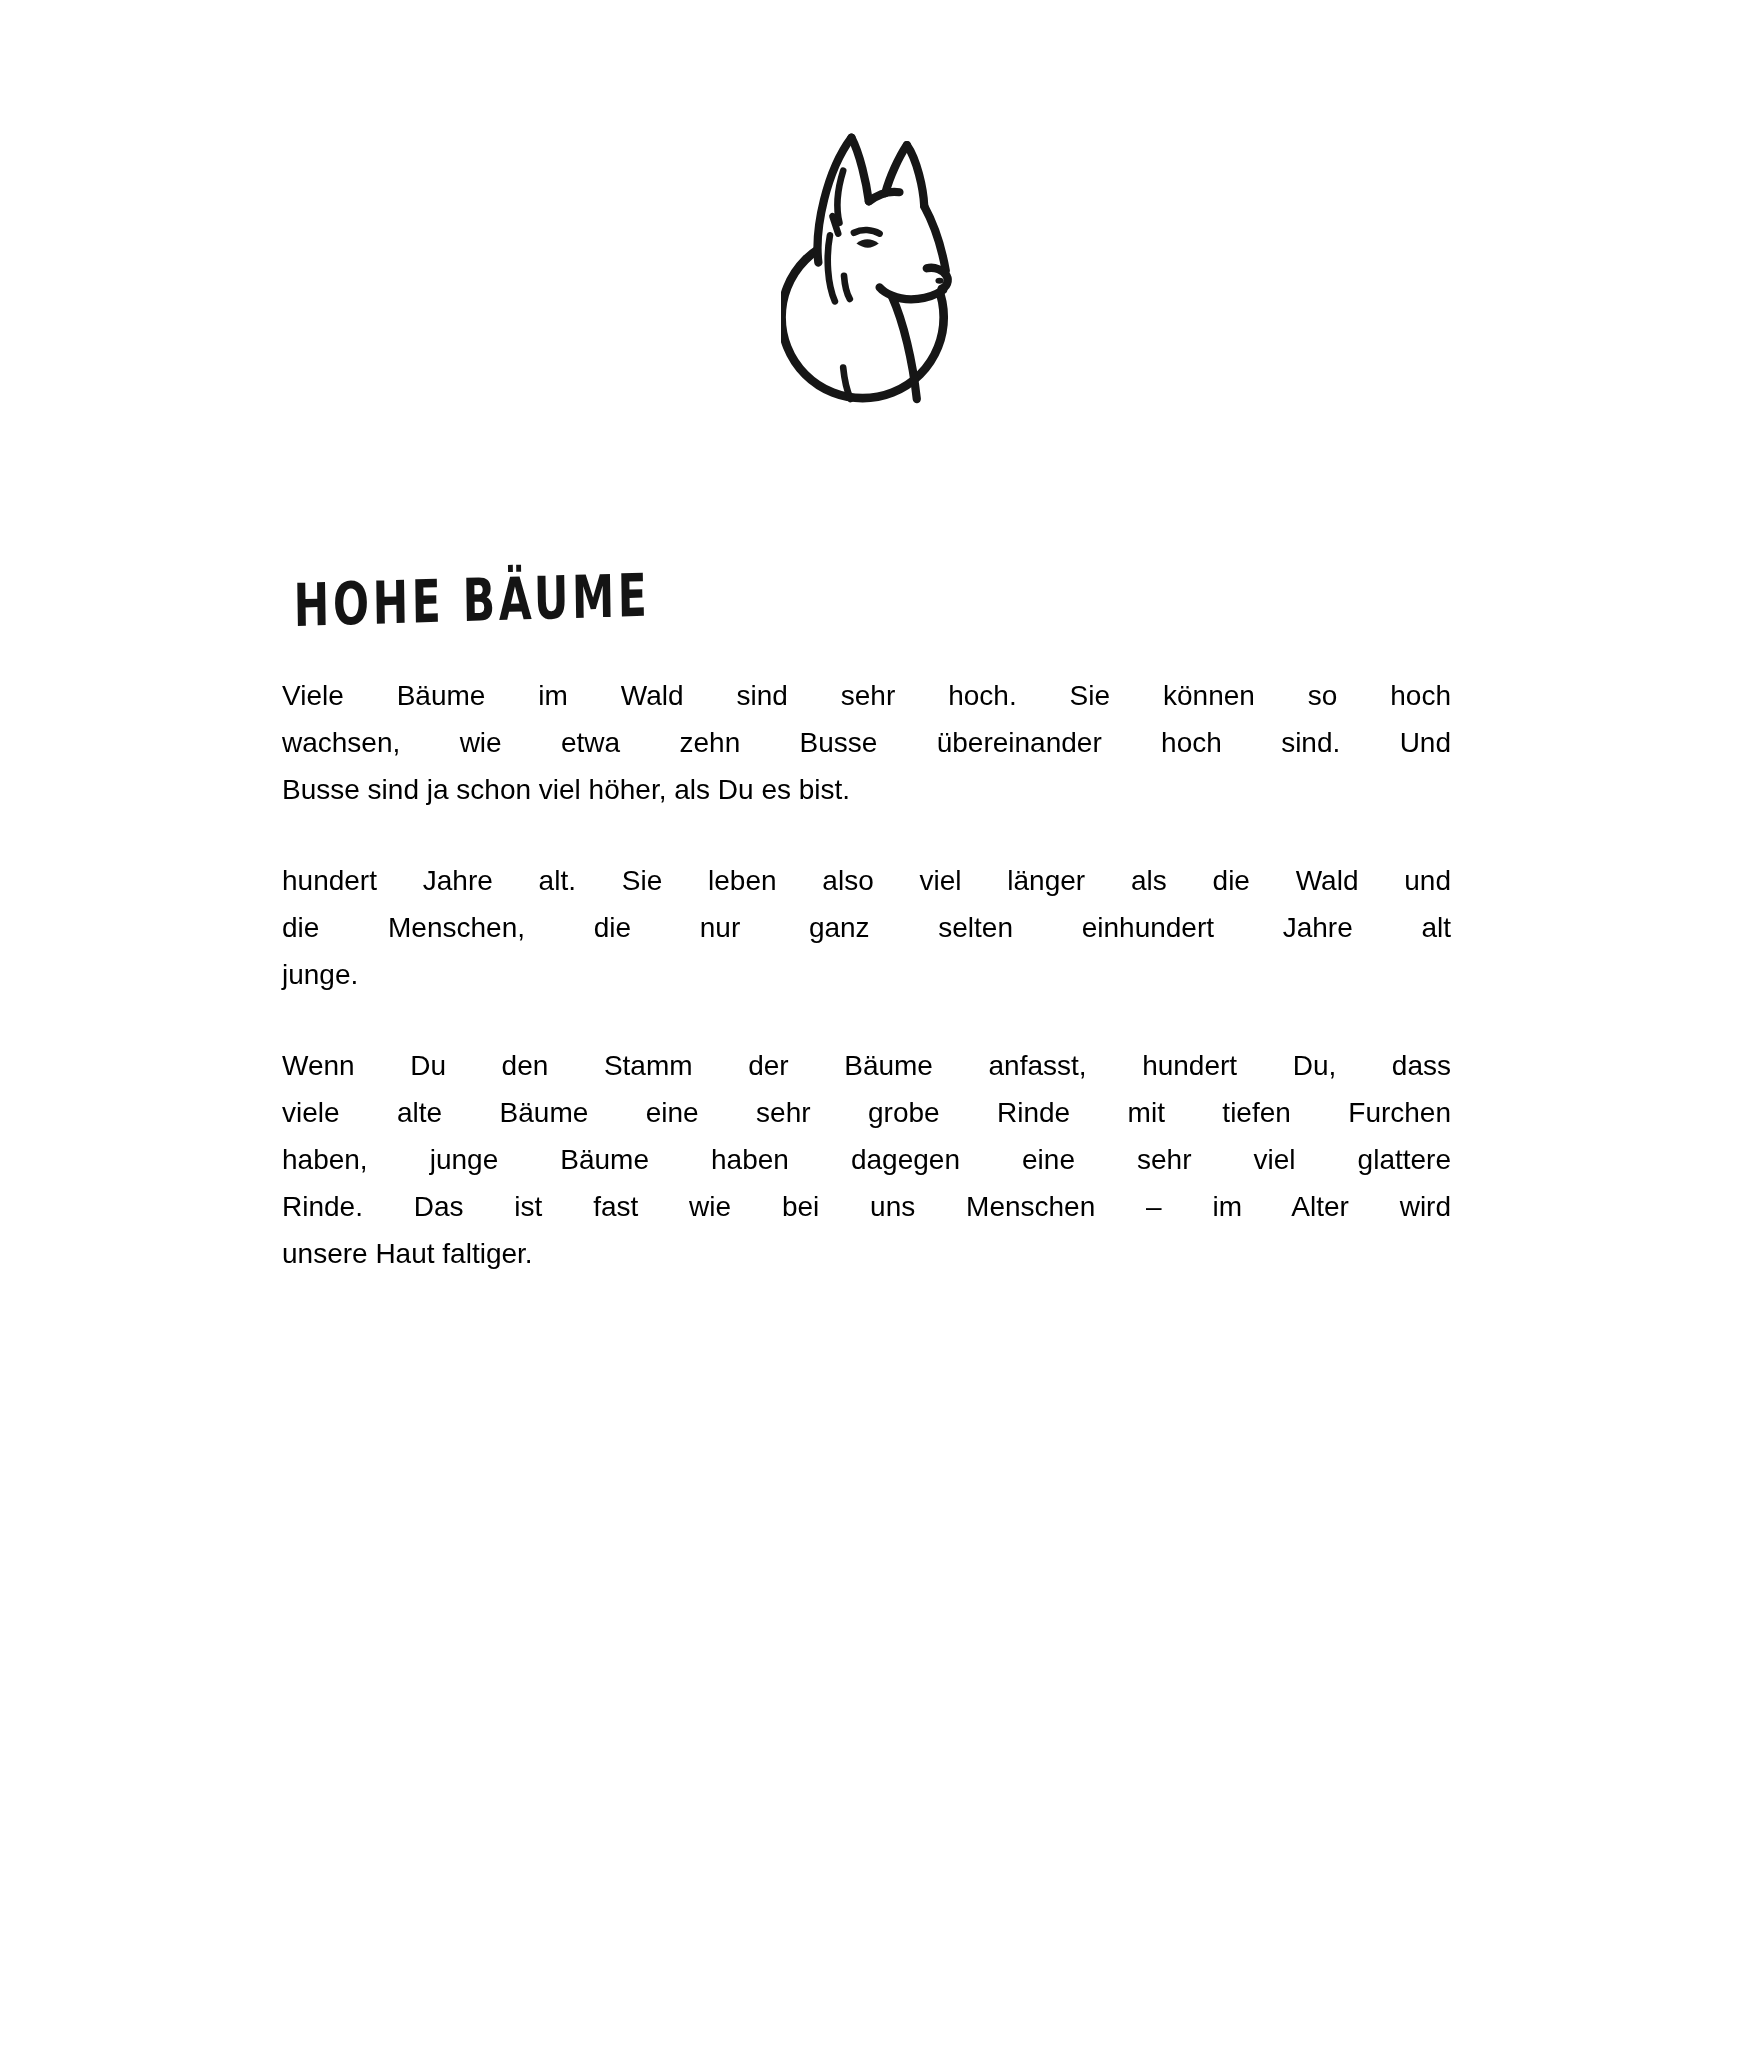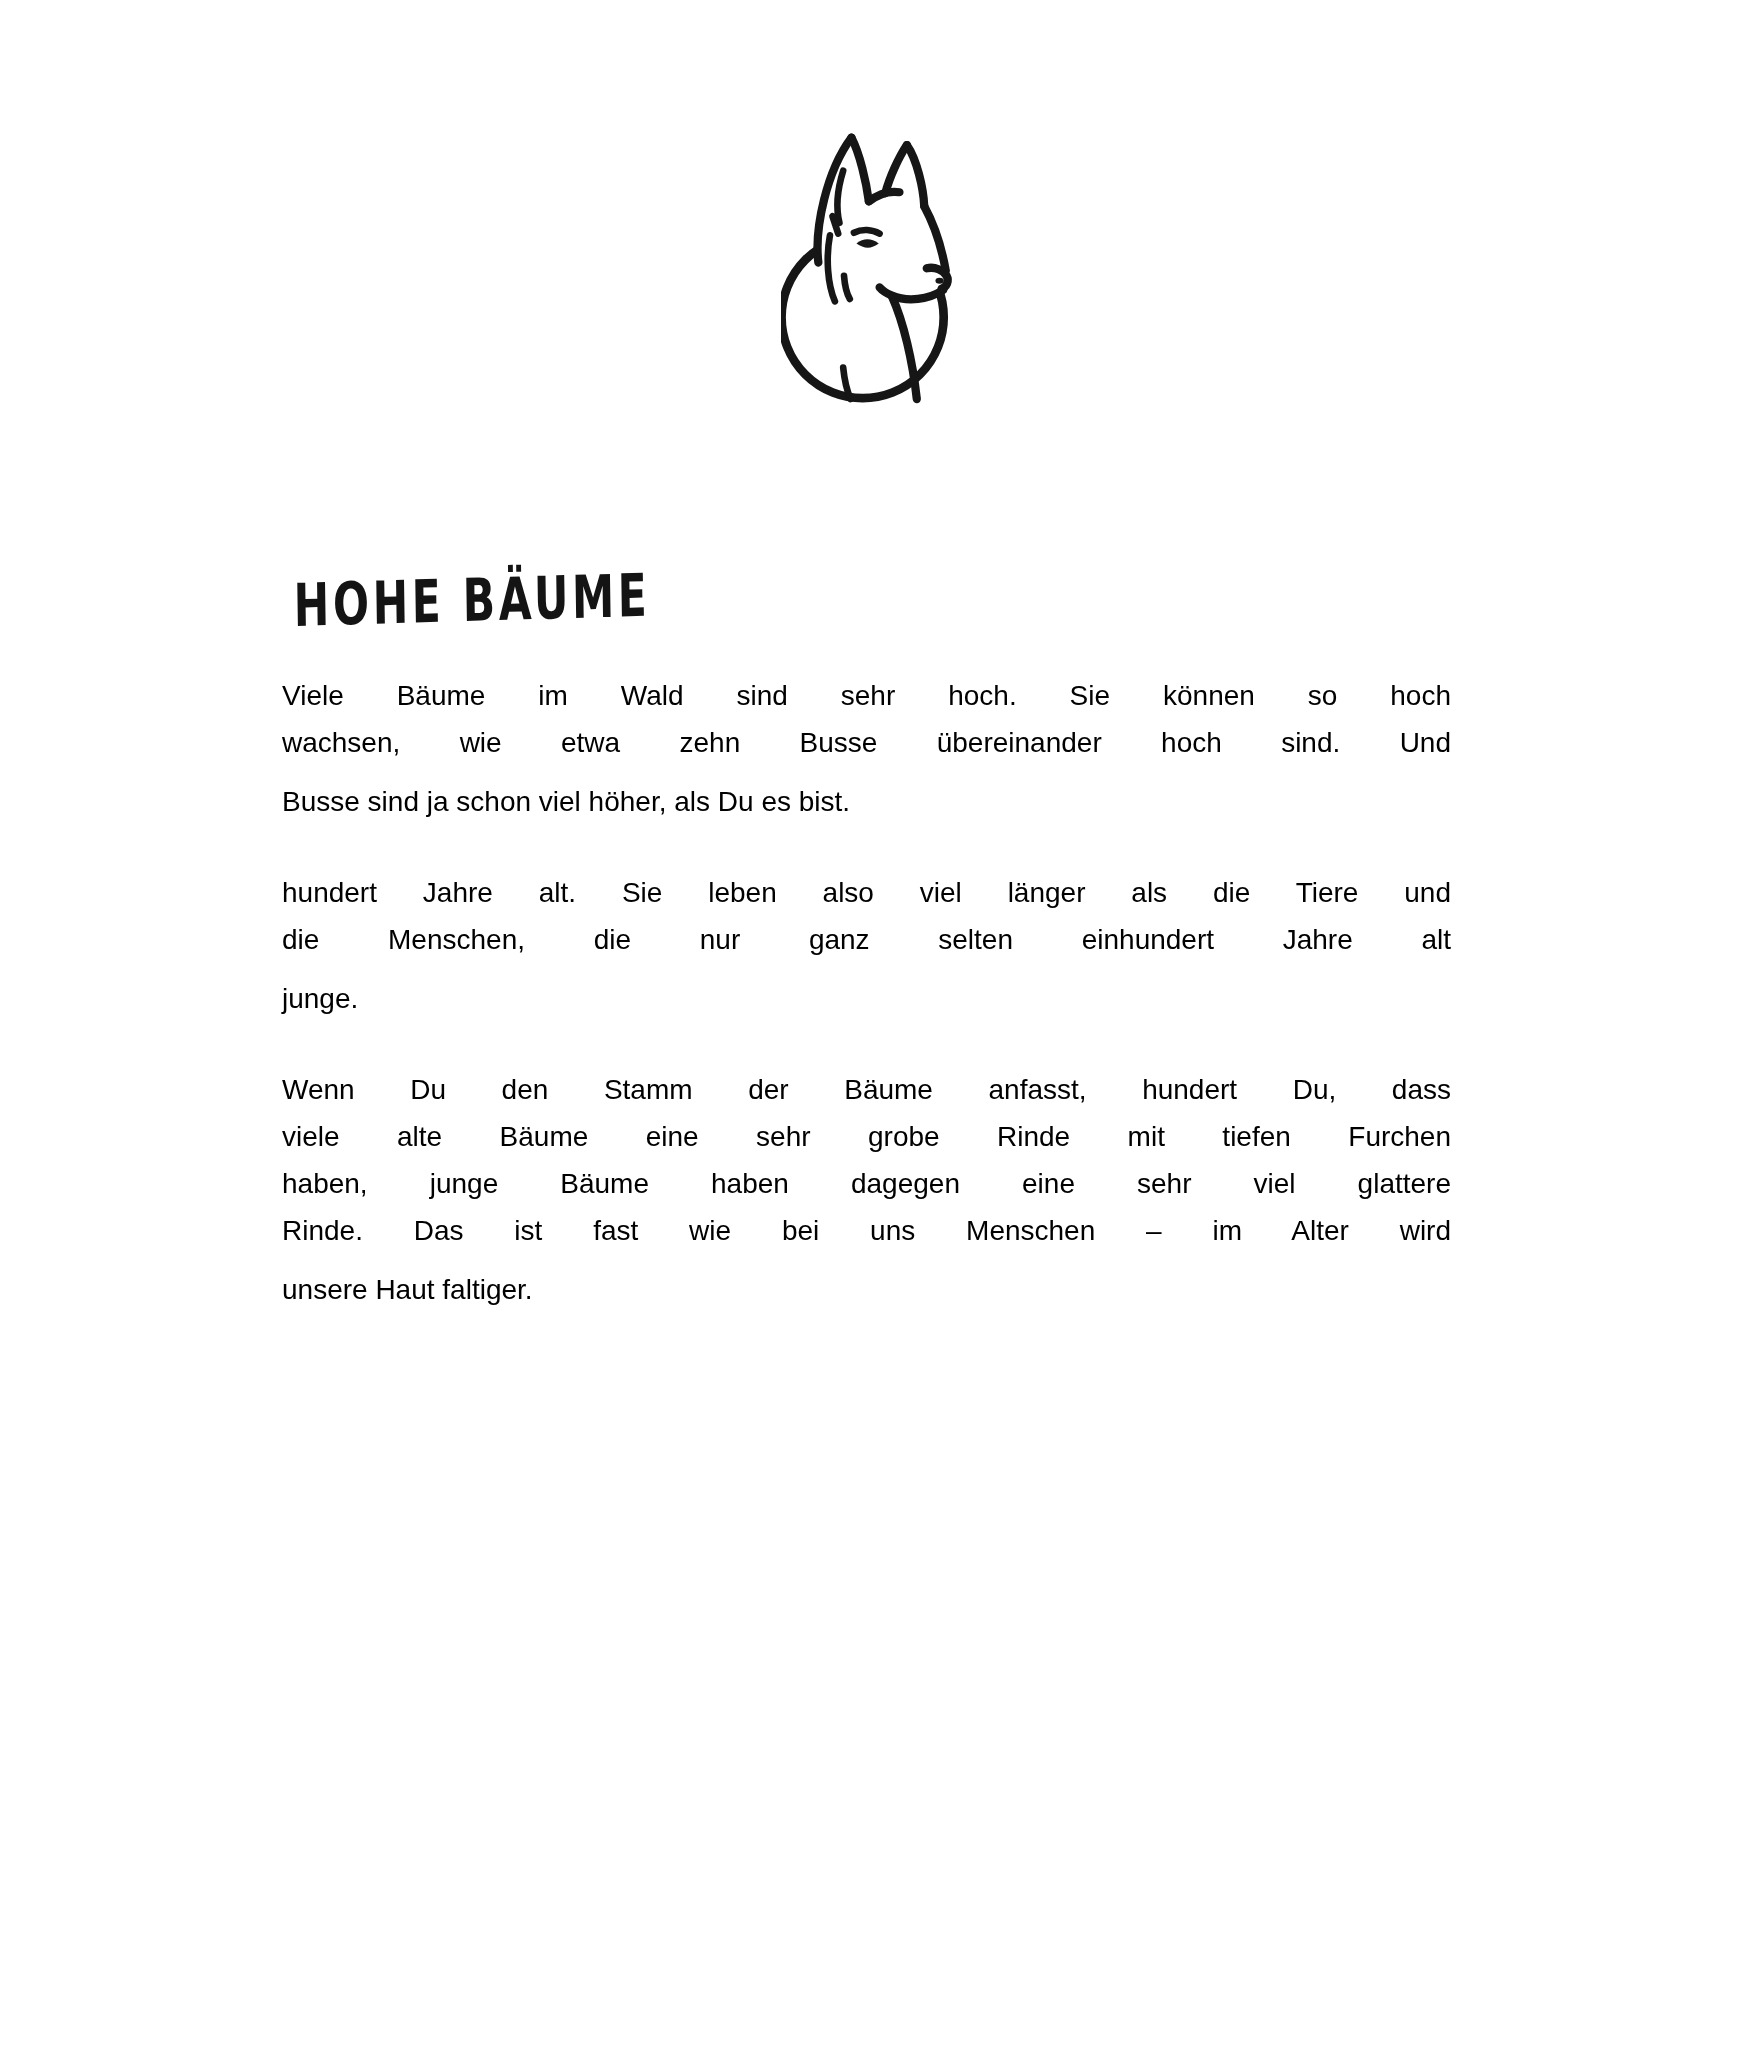--- a/index.html
+++ b/index.html
@@ -53,21 +53,21 @@
     width: 1169px;
     font-size: 28px;
     line-height: 47px;
     color: #000000;
   }
   .para { margin: 0 0 44px 0; }
   .line {
     text-align: justify;
     text-align-last: justify;
   }
-  .line.last { text-align-last: left; margin-top: 12px; }
+  .line.last { text-align-last: left; }
 </style>
 </head>
 <body>
 
 <div class="page">
 
   <div class="brand-icon">
     <svg viewBox="0 0 420 660" xmlns="http://www.w3.org/2000/svg" aria-hidden="true">
 
       <circle cx="197" cy="450" r="196" fill="none" stroke="#161616" stroke-width="21"></circle>
@@ -114,21 +114,21 @@
 
   <div class="text-block">
 
     <div class="para">
       <div class="line">Viele Bäume im Wald sind sehr hoch. Sie können so hoch</div>
       <div class="line">wachsen, wie etwa zehn Busse übereinander hoch sind. Und</div>
       <div class="line last">Busse sind ja schon viel höher, als Du es bist.</div>
     </div>
 
     <div class="para">
-      <div class="line">hundert Jahre alt. Sie leben also viel länger als die Tiere und</div>
+      <div class="line">hundert Jahre alt. Sie leben also viel länger als die Wald und</div>
       <div class="line">die Menschen, die nur ganz selten einhundert Jahre alt</div>
       <div class="line last">junge.</div>
     </div>
 
 
     <div class="para">
       <div class="line">Wenn Du den Stamm der Bäume anfasst, hundert Du, dass</div>
       <div class="line">viele alte Bäume eine sehr grobe Rinde mit tiefen Furchen</div>
       <div class="line">haben, junge Bäume haben dagegen eine sehr viel glattere</div>
       <div class="line">Rinde. Das ist fast wie bei uns Menschen – im Alter wird</div>

